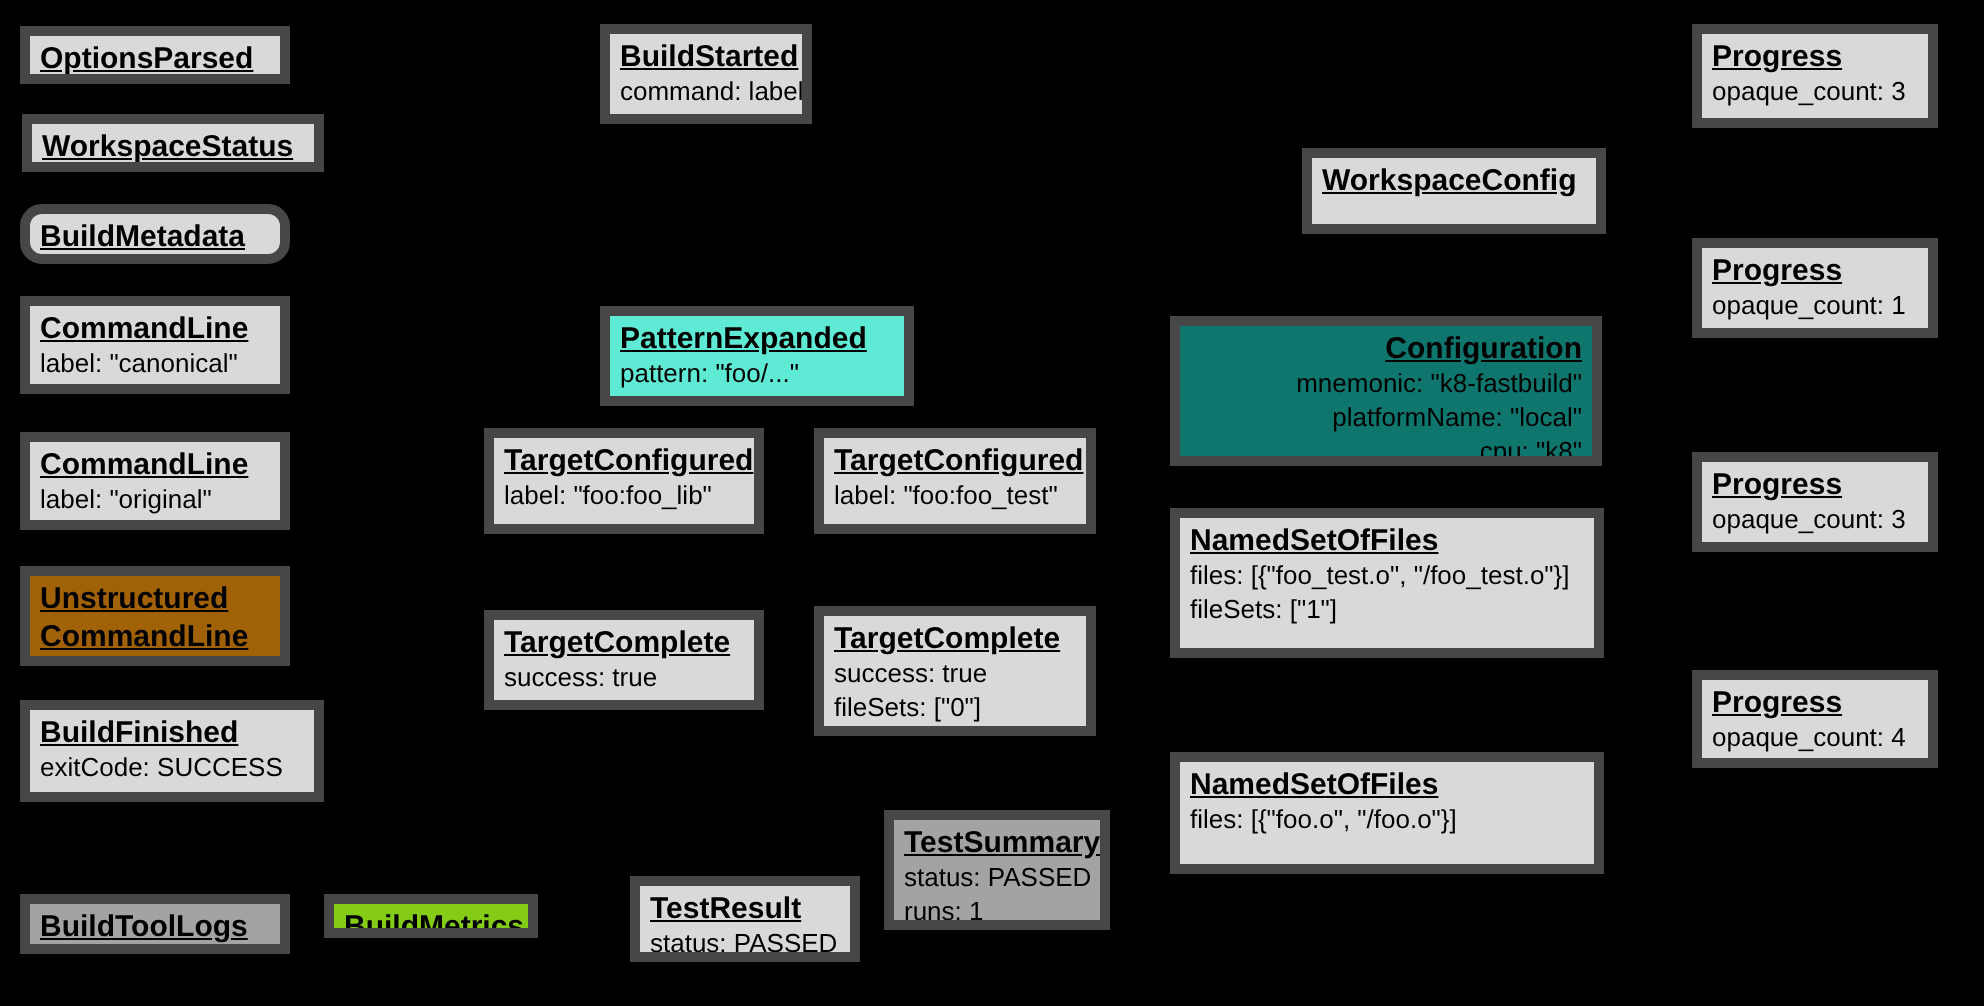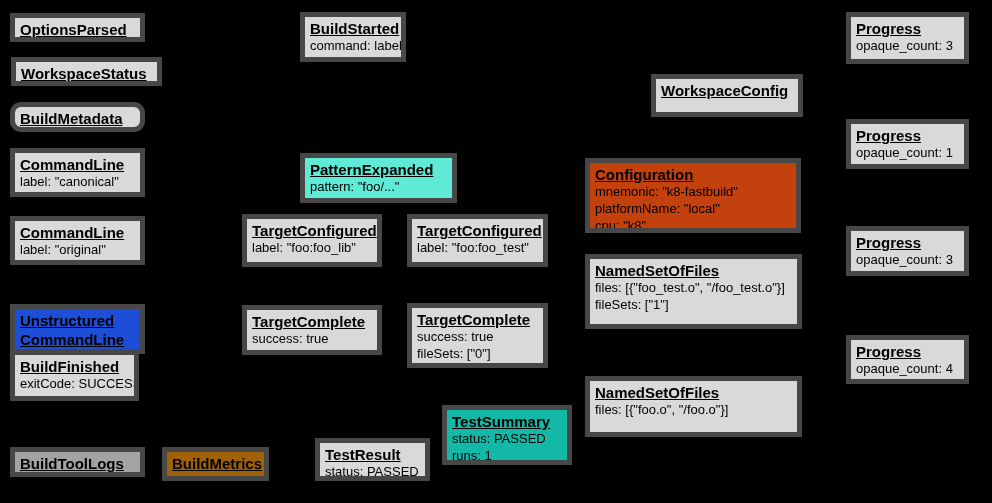--- a/index.html
+++ b/index.html
@@ -65,38 +65,38 @@
         <div class="title-line">CommandLine</div>
       </div>
       <div class="node-line">label: "canonical"</div>
     </div>
     <div class="node" style="left: 10px; top: 216px; width: 135px; height: 49px; background: rgb(217, 217, 217); border-color: rgb(71, 71, 71);">
       <div class="node-title">
         <div class="title-line">CommandLine</div>
       </div>
       <div class="node-line">label: "original"</div>
     </div>
-    <div class="node" style="left: 10px; top: 283px; width: 135px; height: 50px; background: #1d4ed8; border-color: rgb(71, 71, 71); margin-top: 21px;">
+    <div class="node" style="left: 10px; top: 283px; width: 135px; height: 50px; background: #a16207; border-color: rgb(71, 71, 71);">
       <div class="node-title">
         <div class="title-line">Unstructured</div>
         <div class="title-line">CommandLine</div>
       </div>
     </div>
-    <div class="node" style="left: 10px; top: 350px; width: 129px; height: 51px; background: rgb(217, 217, 217); border-color: rgb(71, 71, 71);">
+    <div class="node" style="left: 10px; top: 350px; width: 152px; height: 51px; background: rgb(217, 217, 217); border-color: rgb(71, 71, 71);">
       <div class="node-title">
         <div class="title-line">BuildFinished</div>
       </div>
       <div class="node-line">exitCode: SUCCESS</div>
     </div>
     <div class="node" style="left: 10px; top: 447px; width: 135px; height: 30px; background: #a3a3a3; border-color: rgb(71, 71, 71);">
       <div class="node-title">
         <div class="title-line">BuildToolLogs</div>
       </div>
     </div>
-    <div class="node" style="left: 162px; top: 447px; width: 107px; height: 34px; background: #a16207; border-color: rgb(71, 71, 71);">
+    <div class="node" style="left: 162px; top: 447px; width: 107px; height: 22px; background: #84cc16; border-color: rgb(71, 71, 71);">
       <div class="node-title">
         <div class="title-line">BuildMetrics</div>
       </div>
     </div>
     <div class="node" style="left: 300px; top: 12px; width: 106px; height: 50px; background: rgb(217, 217, 217); border-color: rgb(71, 71, 71);">
       <div class="node-title">
         <div class="title-line">BuildStarted</div>
       </div>
       <div class="node-line">command: label</div>
     </div>
@@ -130,33 +130,33 @@
       </div>
       <div class="node-line">success: true</div>
       <div class="node-line">fileSets: ["0"]</div>
     </div>
     <div class="node" style="left: 315px; top: 422px; width: 115px; height: 43px; background: rgb(217, 217, 217); border-color: rgb(71, 71, 71); margin-top: 16px;">
       <div class="node-title">
         <div class="title-line">TestResult</div>
       </div>
       <div class="node-line">status: PASSED</div>
     </div>
-    <div class="node" style="left: 442px; top: 405px; width: 130px; height: 60px; background: #14b8a6; border-color: rgb(71, 71, 71);">
+    <div class="node" style="left: 442px; top: 405px; width: 113px; height: 60px; background: #a3a3a3; border-color: rgb(71, 71, 71);">
       <div class="node-title">
         <div class="title-line">TestSummary</div>
       </div>
       <div class="node-line">status: PASSED</div>
       <div class="node-line">runs: 1</div>
     </div>
     <div class="node" style="left: 651px; top: 74px; width: 152px; height: 43px; background: rgb(217, 217, 217); border-color: rgb(71, 71, 71);">
       <div class="node-title">
         <div class="title-line">WorkspaceConfig</div>
       </div>
     </div>
-    <div class="node" style="left: 585px; top: 158px; width: 216px; height: 75px; background: #c2410c; border-color: rgb(71, 71, 71);">
+    <div class="node" style="left: 585px; top: 158px; width: 216px; height: 75px; background: #0f766e; border-color: rgb(71, 71, 71); text-align: right;">
       <div class="node-title">
         <div class="title-line">Configuration</div>
       </div>
       <div class="node-line">mnemonic: "k8-fastbuild"</div>
       <div class="node-line">platformName: "local"</div>
       <div class="node-line">cpu: "k8"</div>
     </div>
     <div class="node" style="left: 585px; top: 254px; width: 217px; height: 75px; background: rgb(217, 217, 217); border-color: rgb(71, 71, 71);">
       <div class="node-title">
         <div class="title-line">NamedSetOfFiles</div>

